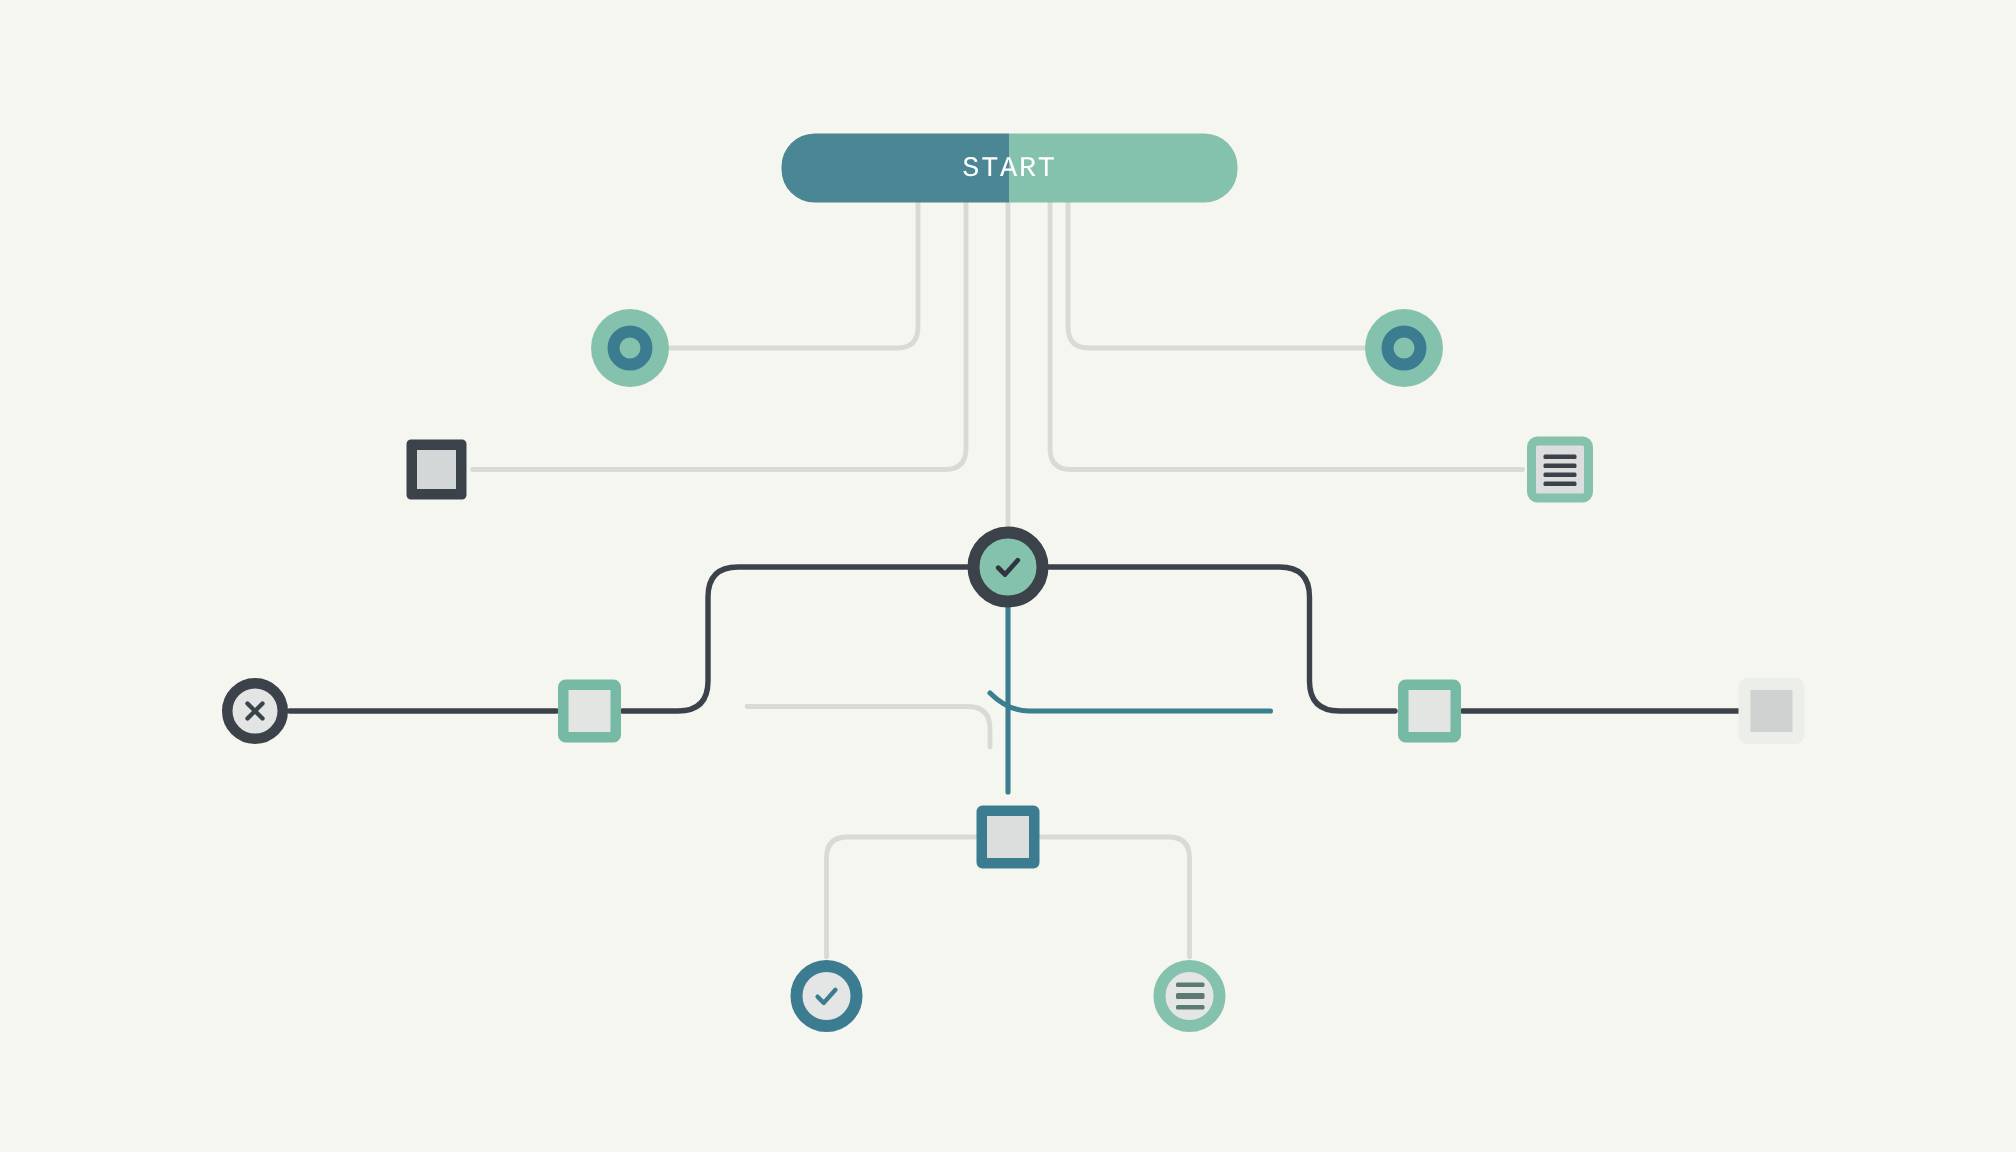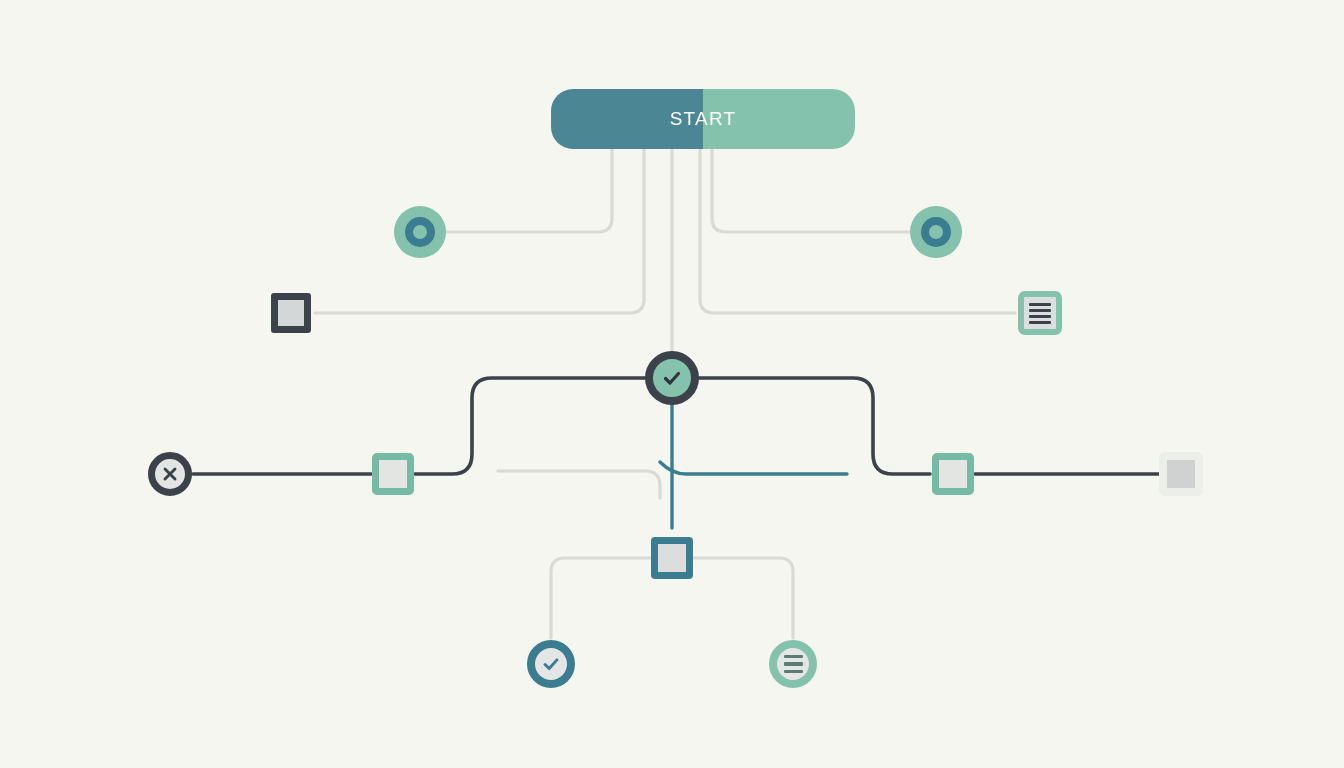--- a/index.html
+++ b/index.html
@@ -116,22 +116,22 @@
     <g stroke="#d9dad4" stroke-width="3.2" fill="none" stroke-linecap="round">
       <path d="M498,471 L645,471 Q660,471 660,486 L660,498"></path>
     </g>
 
     <g stroke="#d9dad4" stroke-width="3.2" fill="none" stroke-linecap="round">
       <path d="M650,558 L565,558 Q551,558 551,572 L551,638"></path>
       <path d="M694,558 L779,558 Q793,558 793,572 L793,638"></path>
     </g>
   </svg>
 
-  <div class="node start-pill" style="left:551px; top:89px; width:304px; height:60px;
-              background:linear-gradient(to right,#4b8695 0%,#4b8695 50%,#85c2ad 50%,#85c2ad 100%);">
+  <div class="node start-pill" style="left:521px; top:89px; width:304px; height:46px;
+              background:linear-gradient(to right,#4b8695 0%,#4b8695 50%,#85c2ad 50%,#85c2ad 100%);font-family:Liberation Mono, monospace;">
     <span>START</span>
   </div>
 
   <div class="node circ" style="left:394px; top:206px; width:52px; height:52px; background:#85c2ad;">
     <div class="ring-inner" style="width:30px; height:30px; border:8px solid #3b7c91; background:#85c2ad;"></div>
   </div>
 
   <div class="node circ" style="left:910px; top:206px; width:52px; height:52px; background:#85c2ad;">
     <div class="ring-inner" style="width:30px; height:30px; border:8px solid #3b7c91; background:#85c2ad;"></div>
   </div>

